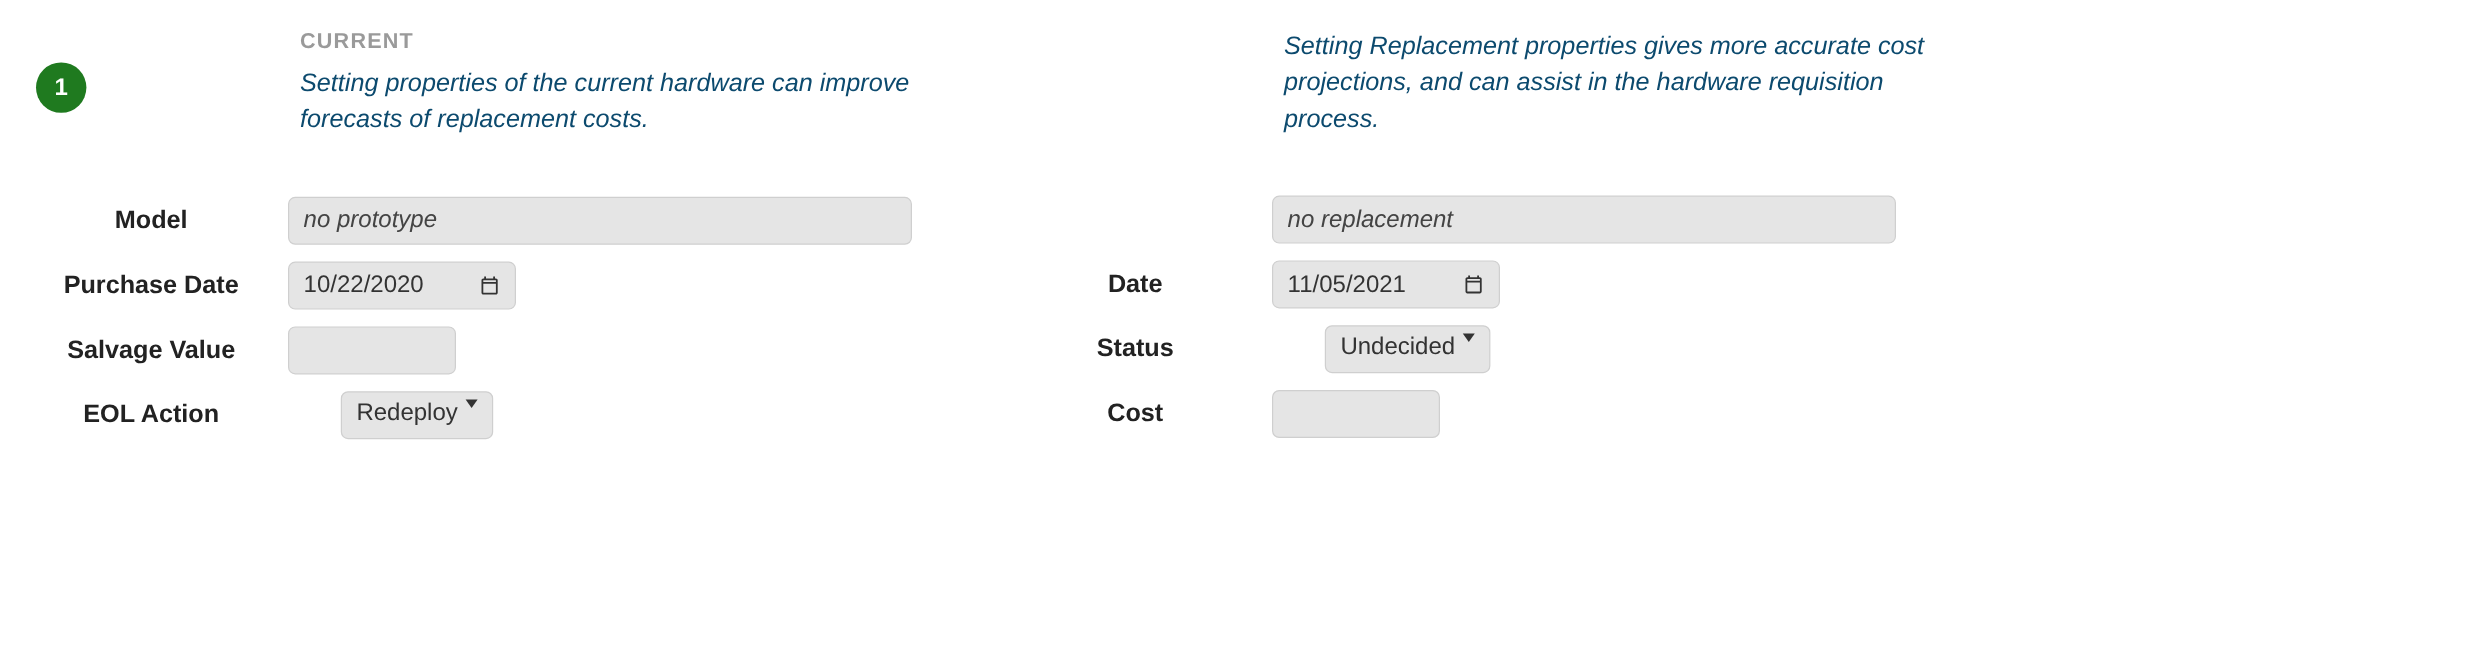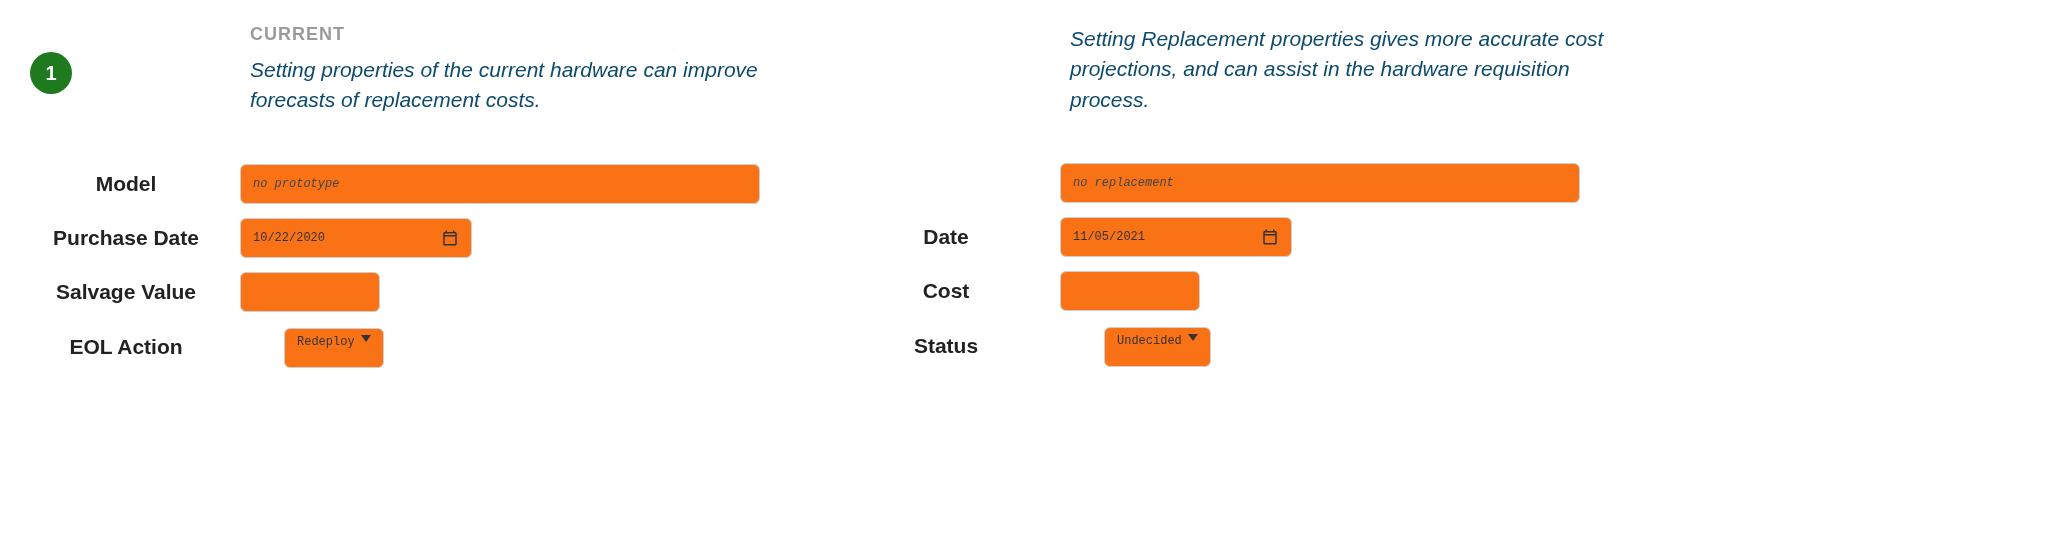--- a/index.html
+++ b/index.html
@@ -69,36 +69,36 @@
   .form-label {
     width: 210px;
     flex: 0 0 210px;
     text-align: center;
     font-weight: 700;
     font-size: 21px;
     padding-right: 18px;
   }
   .form-field { flex: 1; }
   .text-input, .date-input, .num-input, .select-trigger {
-    font-family: Liberation Mono, monospace;
-    font-size: 12px;
+    font-family: Liberation Sans, sans-serif;
+    font-size: 20px;
     color: #333;
-    background: #f97316;
+    background: #e5e5e5;
     border: 1px solid #cfcfcf;
     border-radius: 6px;
     padding: 6px 12px;
     height: 40px;
   }
   .text-input {
     width: 520px;
     font-style: italic;
     color: #444;
   }
   .date-input {
-    width: 232px;
+    width: 190px;
     display: flex;
     align-items: center;
     justify-content: space-between;
     gap: 8px;
   }
   .date-input span { font-style: normal; }
   .num-input { width: 140px; }
   .select-trigger {
     display: inline-flex;
     align-items: flex-start;
@@ -198,31 +198,31 @@
           <span class="cal-icon">
             <svg width="18" height="18" viewBox="0 0 24 24" fill="#333">
                 <path d="M19 4h-1V2h-2v2H8V2H6v2H5C3.9 4 3 4.9 3 6v14c0 1.1.9 2 2 2h14c1.1 0 2-.9 2-2V6c0-1.1-.9-2-2-2zm0 16H5V10h14v10zM5 8V6h14v2H5z"></path>
               </svg>
           </span>
         </div>
       </div>
     </div>
 
     <div class="form-row">
-      <div class="form-label">Cost</div>
-      <div class="form-field">
-        <input class="num-input" type="text" value="" style="">
-      </div>
-    </div>
-
-    <div class="form-row">
       <div class="form-label">Status</div>
       <div class="form-field">
         <div class="select-trigger">
           <span>Undecided</span>
           <span class="caret"></span>
         </div>
       </div>
     </div>
 
+    <div class="form-row">
+      <div class="form-label">Cost</div>
+      <div class="form-field">
+        <input class="num-input" type="text" value="" style="">
+      </div>
+    </div>
+
   </div>
 
 </div>
 
 </body></html>

